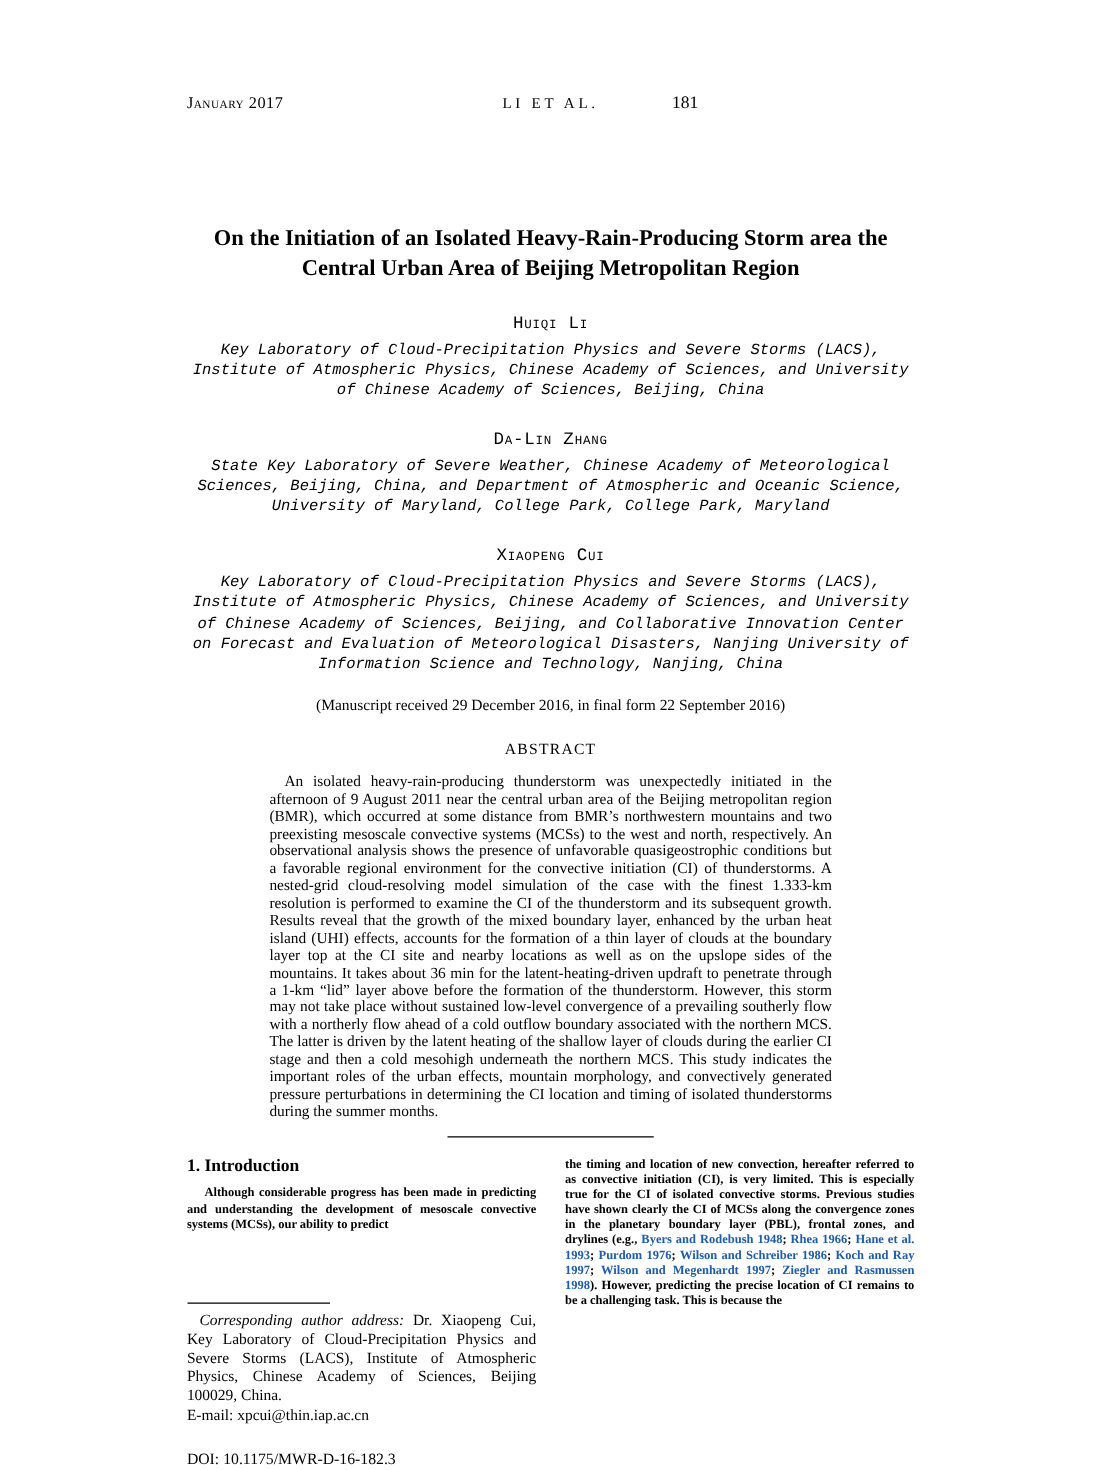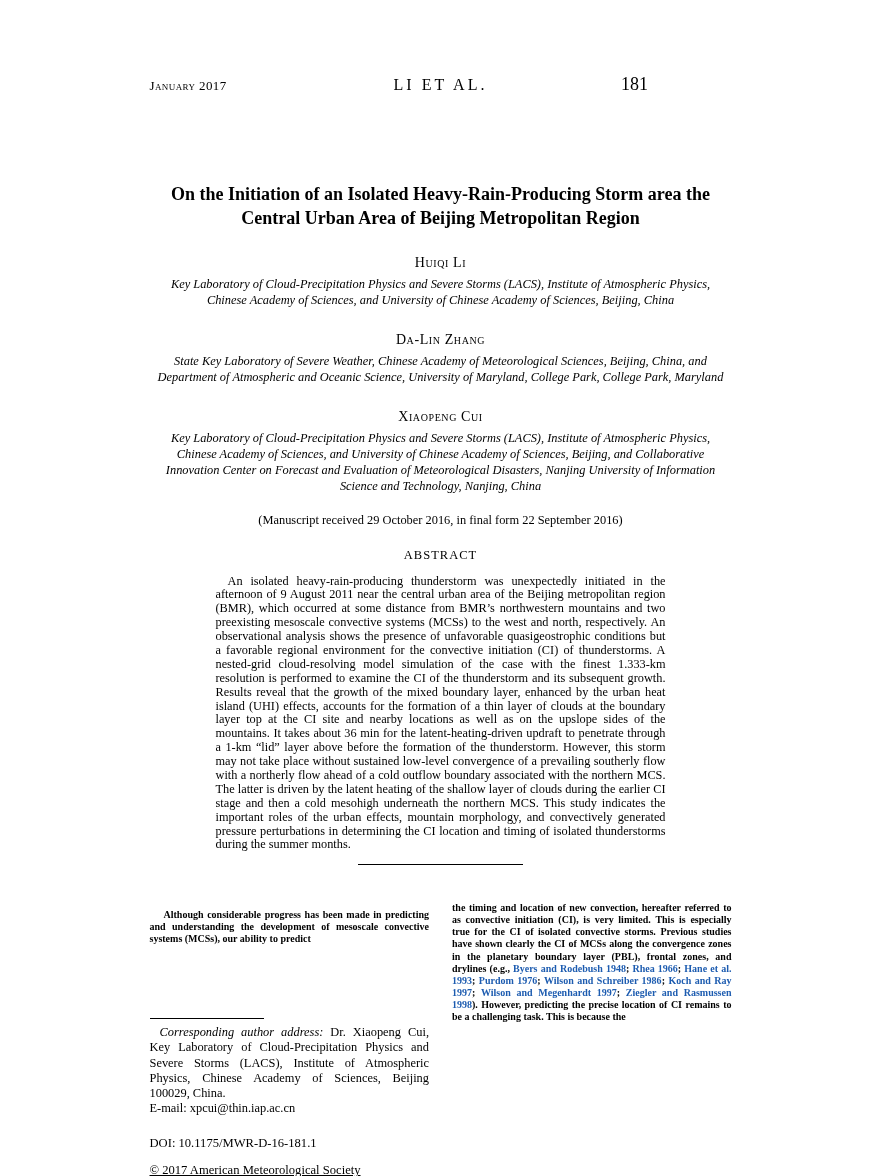--- a/index.html
+++ b/index.html
@@ -7,29 +7,29 @@
     width: 750px; height: 1176px; background: #fff; color: #000;
     font-family: "Liberation Serif", serif;
     padding: 58px 84px 14px; box-sizing: border-box;
     overflow: hidden; position: relative; margin: 16px auto;
     display: flex; flex-direction: column;
   }
   .page > * { flex: 0 0 auto; }
 
   .running-head { display: flex; align-items: baseline; }
   .rh-left  { flex: 1; font-variant: small-caps; font-size: 13px; letter-spacing: .4px; }
-  .rh-center{ flex: 1; text-align: center; font-size: 16px; letter-spacing: 3px; }
-  .rh-right { flex: 1; text-align: center; font-size: 18px; }
+  .rh-center{ flex: 1; text-align: center; font-size: 12px; letter-spacing: 3px; }
+  .rh-right { flex: 1; text-align: left; font-size: 14px; }
 
   .title {
     font-size: 18px; font-weight: bold; text-align: center;
     max-width: 575px; margin: 88px auto 0; line-height: 1.32;
   }
 
-  .author-block { text-align: center; }
+  .author-block { text-align: center; font-family: Liberation Mono, monospace; }
   .author-name {
     margin-top: 24px; font-variant: small-caps; font-size: 14px; letter-spacing: .6px;
   }
   .affiliation {
     font-style: italic; font-size: 12.4px; line-height: 1.3;
     max-width: 592px; margin: 5px auto 0; text-align: center;
   }
 
   .manuscript-note { text-align: center; font-size: 12.4px; margin: 18px 0 0; }
 
@@ -89,39 +89,40 @@
   <div class="author-block">
     <div class="author-name">Da-Lin Zhang</div>
     <p class="affiliation">State Key Laboratory of Severe Weather, Chinese Academy of Meteorological Sciences, Beijing, China, and Department of Atmospheric and Oceanic Science, University of Maryland, College Park, College Park, Maryland</p>
   </div>
 
   <div class="author-block">
     <div class="author-name">Xiaopeng Cui</div>
     <p class="affiliation">Key Laboratory of Cloud-Precipitation Physics and Severe Storms (LACS), Institute of Atmospheric Physics, Chinese Academy of Sciences, and University of Chinese Academy of Sciences, Beijing, and Collaborative Innovation Center on Forecast and Evaluation of Meteorological Disasters, Nanjing University of Information Science and Technology, Nanjing, China</p>
   </div>
 
-  <p class="manuscript-note">(Manuscript received 29 October 2016, in final form 22 September 2016)</p>
+  <p class="manuscript-note">(Manuscript received 29 December 2016, in final form 22 September 2016)</p>
 
   <div class="abstract-heading">ABSTRACT</div>
   <p class="abstract-text">An isolated heavy-rain-producing thunderstorm was unexpectedly initiated in the afternoon of 9 August 2011 near the central urban area of the Beijing metropolitan region (BMR), which occurred at some distance from BMR’s northwestern mountains and two preexisting mesoscale convective systems (MCSs) to the west and north, respectively. An observational analysis shows the presence of unfavorable quasigeostrophic conditions but a favorable regional environment for the convective initiation (CI) of thunderstorms. A nested-grid cloud-resolving model simulation of the case with the finest 1.333-km resolution is performed to examine the CI of the thunderstorm and its subsequent growth. Results reveal that the growth of the mixed boundary layer, enhanced by the urban heat island (UHI) effects, accounts for the formation of a thin layer of clouds at the boundary layer top at the CI site and nearby locations as well as on the upslope sides of the mountains. It takes about 36 min for the latent-heating-driven updraft to penetrate through a 1-km “lid” layer above before the formation of the thunderstorm. However, this storm may not take place without sustained low-level convergence of a prevailing southerly flow with a northerly flow ahead of a cold outflow boundary associated with the northern MCS. The latter is driven by the latent heating of the shallow layer of clouds during the earlier CI stage and then a cold mesohigh underneath the northern MCS. This study indicates the important roles of the urban effects, mountain morphology, and convectively generated pressure perturbations in determining the CI location and timing of isolated thunderstorms during the summer months.</p>
 
   <div class="separator-rule"></div>
 
   <div class="columns">
 
     <div class="col col-left">
+      <h2 class="section-heading">1. Introduction</h2>
       <p class="body-par indent">Although considerable progress has been made in predicting and understanding the development of mesoscale convective systems (MCSs), our ability to predict</p>
 
       <div class="footnote">
         <div class="footnote-rule"></div>
         <p class="footnote-text indent-sm"><span class="italic">Corresponding author address:</span><span> Dr. Xiaopeng Cui, Key Laboratory of Cloud-Precipitation Physics and Severe Storms (LACS), Institute of Atmospheric Physics, Chinese Academy of Sciences, Beijing 100029, China.</span></p>
         <p class="footnote-text">E-mail: xpcui@thin.iap.ac.cn</p>
       </div>
 
-      <p class="doi">DOI: 10.1175/MWR-D-16-181.1</p>
+      <p class="doi">DOI: 10.1175/MWR-D-16-182.3</p>
       <p class="copyright">© 2017 American Meteorological Society</p>
     </div>
 
     <div class="col col-right">
       <p class="body-par"><span>the timing and location of new convection, hereafter referred to as convective initiation (CI), is very limited. This is especially true for the CI of isolated convective storms. Previous studies have shown clearly the CI of MCSs along the convergence zones in the planetary boundary layer (PBL), frontal zones, and drylines (e.g., </span><a class="cite" href="#">Byers and Rodebush 1948</a><span>; </span><a class="cite" href="#">Rhea 1966</a><span>; </span><a class="cite" href="#">Hane et al. 1993</a><span>; </span><a class="cite" href="#">Purdom 1976</a><span>; </span><a class="cite" href="#">Wilson and Schreiber 1986</a><span>; </span><a class="cite" href="#">Koch and Ray 1997</a><span>; </span><a class="cite" href="#">Wilson and Megenhardt 1997</a><span>; </span><a class="cite" href="#">Ziegler and Rasmussen 1998</a><span>). However, predicting the precise location of CI remains to be a challenging task. This is because the</span></p>
     </div>
 
   </div>
 
 </div>

